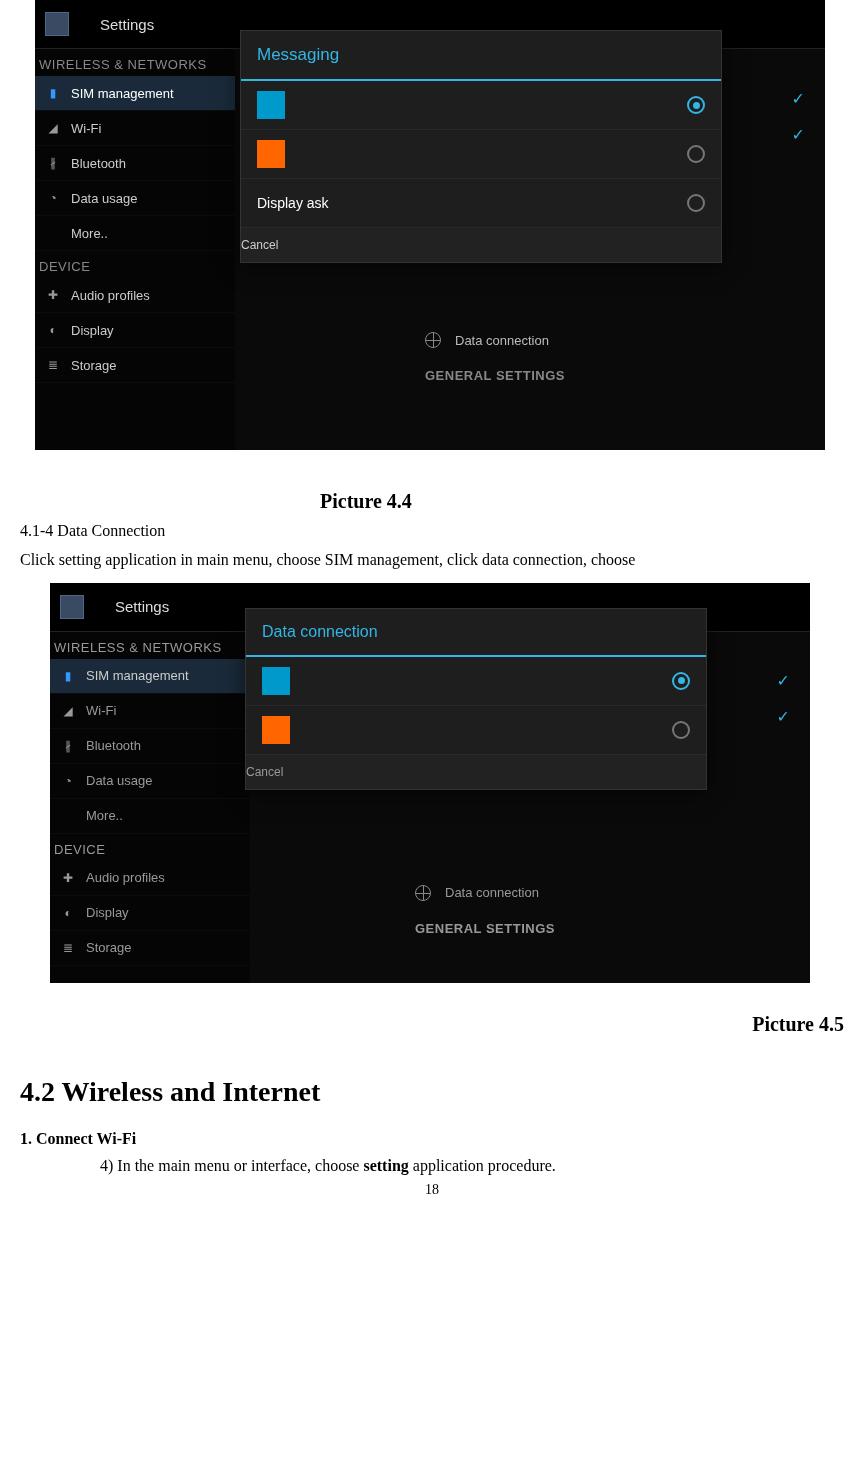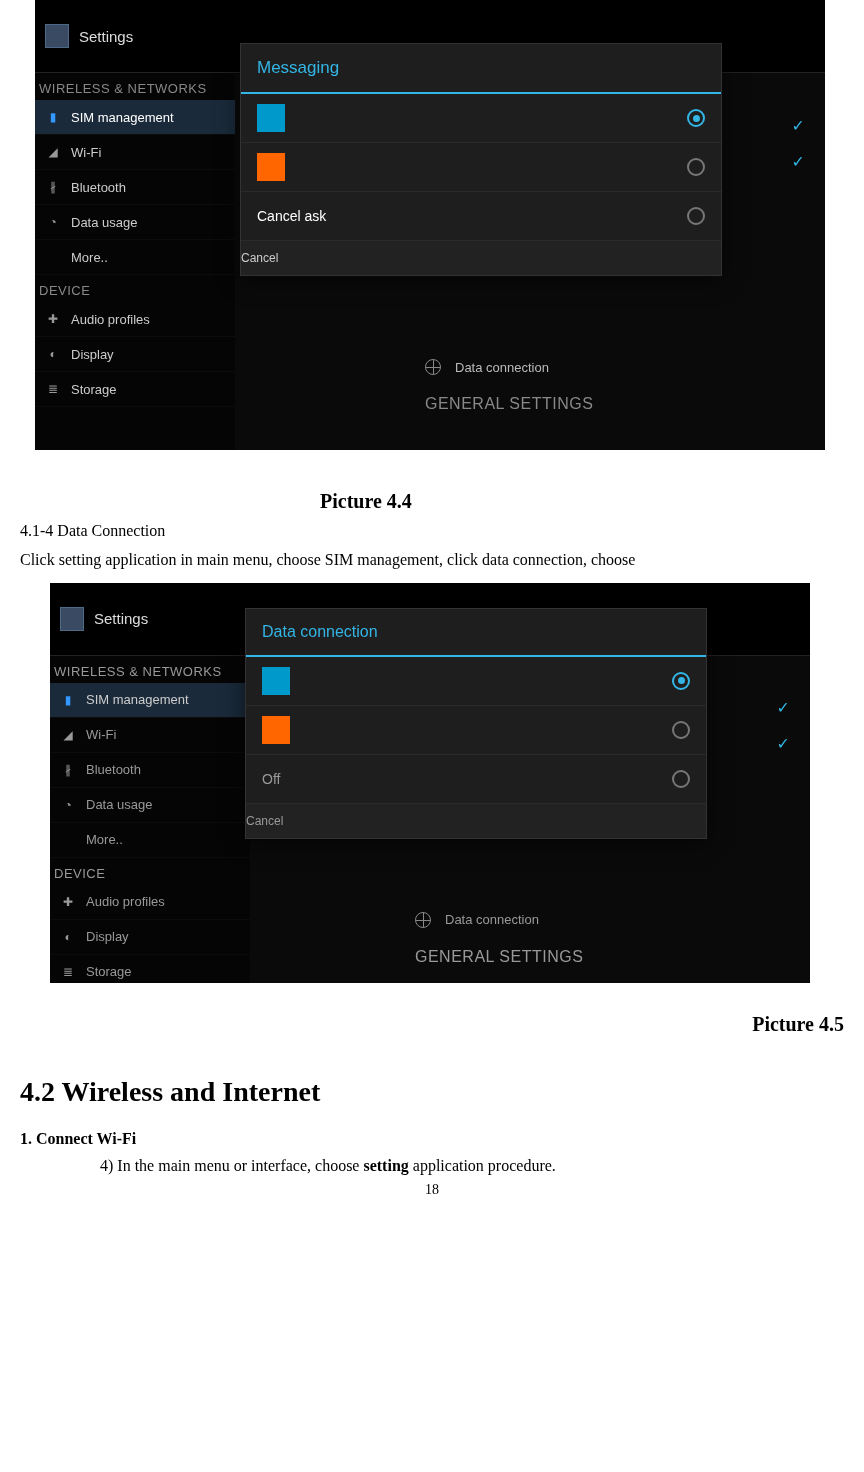--- a/index.html
+++ b/index.html
@@ -22,24 +22,25 @@
     color: #fff;
     overflow: hidden;
   }
   .ss1 { width: 790px; height: 450px; margin-left: 15px; margin-bottom: 40px; }
   .ss2 { width: 760px; height: 400px; margin-left: 30px; margin-top: 10px; margin-bottom: 30px; }
 
   .ss-header {
     height: 40px;
     display: flex;
     align-items: center;
-    padding: 16px 10px;
+    padding: 4px 10px;
     border-bottom: 1px solid #222;
     font-size: 15px;
     color: #ddd;
+    gap: 21px;
   }
   .ss-header .hicon {
     width: 22px; height: 22px;
     background: #3a4a62;
     border: 1px solid #4a6a88;
     margin-right: 10px;
   }
   .ss-body {
     display: flex;
     height: calc(100% - 40px);
@@ -74,24 +75,25 @@
     gap: 10px;
   }
   .lrow.sel {
     background: #1a2a3a;
     color: #fff;
   }
   .licn { width: 16px; height: 16px; display:flex; align-items:center; justify-content:center; font-size:12px; color:#999; }
   .lrow.sel .licn { color: #3399ff; }
 
   .rhead {
-    font-size: 16px;
+    font-size: 13px;
     color: #888;
     padding: 10px 0 6px 20px;
     letter-spacing: 0.5px;
+    font-weight: bold;
   }
   .rrow {
     display: flex;
     align-items: center;
     height: 36px;
     padding: 0 20px;
     font-size: 13px;
     color: #bbb;
     gap: 14px;
   }
@@ -101,21 +103,21 @@
     color: #33b5e5;
     font-size: 16px;
   }
 
   .dialog {
     position: absolute;
     background: #1e1e1e;
     border: 1px solid #333;
     box-shadow: 0 4px 20px rgba(0,0,0,0.6);
   }
-  .ss1 .dialog { left: 205px; top: 43px; width: 480px; }
+  .ss1 .dialog { left: 205px; top: 30px; width: 480px; }
   .ss2 .dialog { left: 195px; top: 25px; width: 460px; }
   .dlg-title {
     color: #33b5e5;
     font-size: 17px;
     padding: 14px 16px;
     border-bottom: 2px solid #33b5e5;
   }
   .dlg-row {
     display: flex;
     align-items: center;
@@ -264,21 +266,21 @@
       <div class="dlg-title">Messaging</div>
       <div class="dlg-row">
         <div class="swatch sw-blue"></div>
         <div class="radio on"></div>
       </div>
       <div class="dlg-row">
         <div class="swatch sw-orange"></div>
         <div class="radio"></div>
       </div>
       <div class="dlg-row">
-        <span class="dlg-row-text">Cancel ask</span>
+        <span class="dlg-row-text">Display ask</span>
         <div class="radio"></div>
       </div>
       <div class="dlg-cancel">Cancel</div>
     </div>
   </div>
 
   <div class="caption cap1">Picture 4.4</div>
 
   <div class="para">4.1-4 Data Connection</div>
   <div class="para just">Click setting application in main menu, choose SIM management, click data connection, choose</div>
@@ -345,24 +347,20 @@
     <div class="dialog">
       <div class="dlg-title">Data connection</div>
       <div class="dlg-row">
         <div class="swatch sw-blue"></div>
         <div class="radio on"></div>
       </div>
       <div class="dlg-row">
         <div class="swatch sw-orange"></div>
         <div class="radio"></div>
       </div>
-      <div class="dlg-row">
-        <span class="dlg-row-text">Off</span>
-        <div class="radio"></div>
-      </div>
       <div class="dlg-cancel">Cancel</div>
     </div>
   </div>
 
   <div class="caption cap2">Picture 4.5</div>
 
   <div class="section-h">4.2 Wireless and Internet</div>
 
   <div class="sub-h">1. Connect Wi-Fi</div>
 

